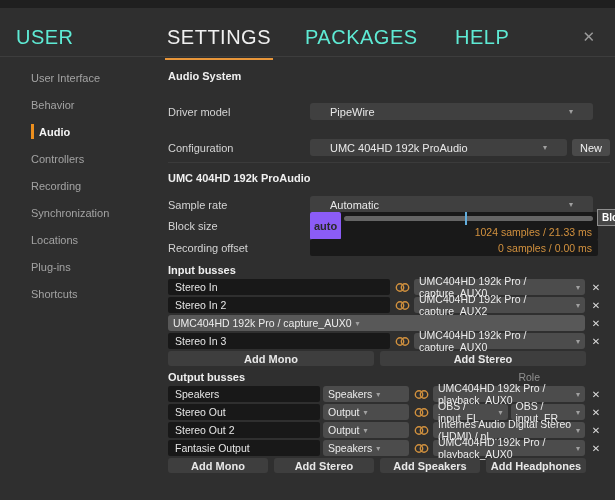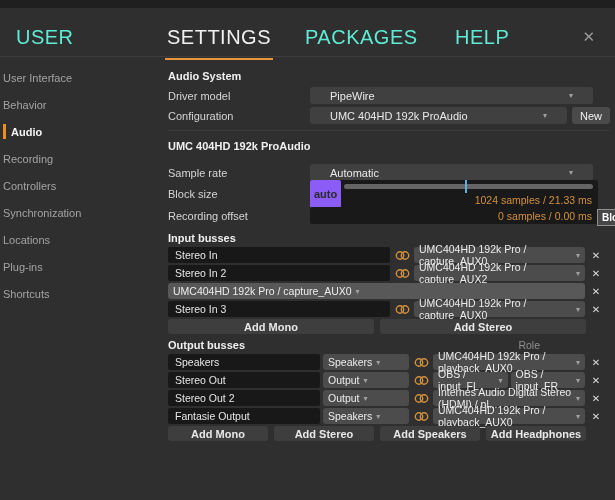--- a/index.html
+++ b/index.html
@@ -15,29 +15,29 @@
   .tab { position:absolute; top:18px; font-size:20px; color:#5eead4; letter-spacing:0.5px; cursor:default; }
   .tab.active { color:#f0f0f0; }
   .tab.active::after { content:""; position:absolute; left:-2px; right:-2px; top:32px; height:2px; background:#e8963a; }
   .tab-user { left:16px; } .tab-settings { left:167px; } .tab-packages { left:305px; } .tab-help { left:455px; }
   .win-close { position:absolute; top:20px; right:20px; font-size:15px; color:#9a9a9a; }
 
   .content { display:flex; height:442px; }
 
   
   .sidebar { width:155px; padding-top:7px; flex:none; }
-  .side-item { height:27px; display:flex; align-items:center; padding-left:3px; font-size:11px; color:#a3a3a3; }
+  .side-item { height:27px; display:flex; align-items:center; padding-left:31px; font-size:11px; color:#a3a3a3; }
   .side-item .bar { display:none; }
   .side-item.active { color:#f5f5f5; font-weight:bold; }
   .side-item.active .bar { display:block; width:3px; height:15px; background:#ec8f1e; margin-right:5px; }
 
   
   .main { flex:1; padding:13px 5px 0 13px; }
   .sec-title { font-size:11px; font-weight:bold; color:#f0f0f0; height:14px; }
-  .frow { display:flex; align-items:center; height:17px; margin-top:3px; }
+  .frow { display:flex; align-items:center; height:17px; margin-top:19px; }
   .frow:first-of-type { margin-top:4px; }
   .flabel { width:142px; flex:none; font-size:11px; color:#d4d4d4; }
   .dd { background:#404040; border-radius:3px; height:17px; display:flex; align-items:center; padding:0 20px; font-size:11px; color:#e9e9e9; }
   .dd .ddtext { flex:1; overflow:hidden; white-space:nowrap; text-overflow:ellipsis; }
   .caret { font-size:8px; color:#a0a0a0; margin-left:4px; flex:none; }
   .dd-wide { flex:1; margin-right:17px; }
   .dd-config { flex:1; }
   .btn-new { width:38px; height:17px; margin-left:5px; margin-right:0; background:#4a4a4a; border-radius:3px; font-size:11px; color:#f0f0f0; display:flex; align-items:center; justify-content:center; }
   .divider { height:1px; background:#3b3b3b; margin-top:6px; }
   .sec-title.dev { margin-top:9px; }
@@ -98,24 +98,24 @@
           <span>User Interface</span>
         </div>
       <div class="side-item">
           <span>Behavior</span>
         </div>
       <div class="side-item active">
           <span class="bar"></span>
           <span>Audio</span>
         </div>
       <div class="side-item">
+          <span>Controllers</span>
+        </div>
+      <div class="side-item">
           <span>Recording</span>
-        </div>
-      <div class="side-item">
-          <span>Controllers</span>
         </div>
       <div class="side-item">
           <span>Synchronization</span>
         </div>
       <div class="side-item">
           <span>Locations</span>
         </div>
       <div class="side-item">
           <span>Plug-ins</span>
         </div>

